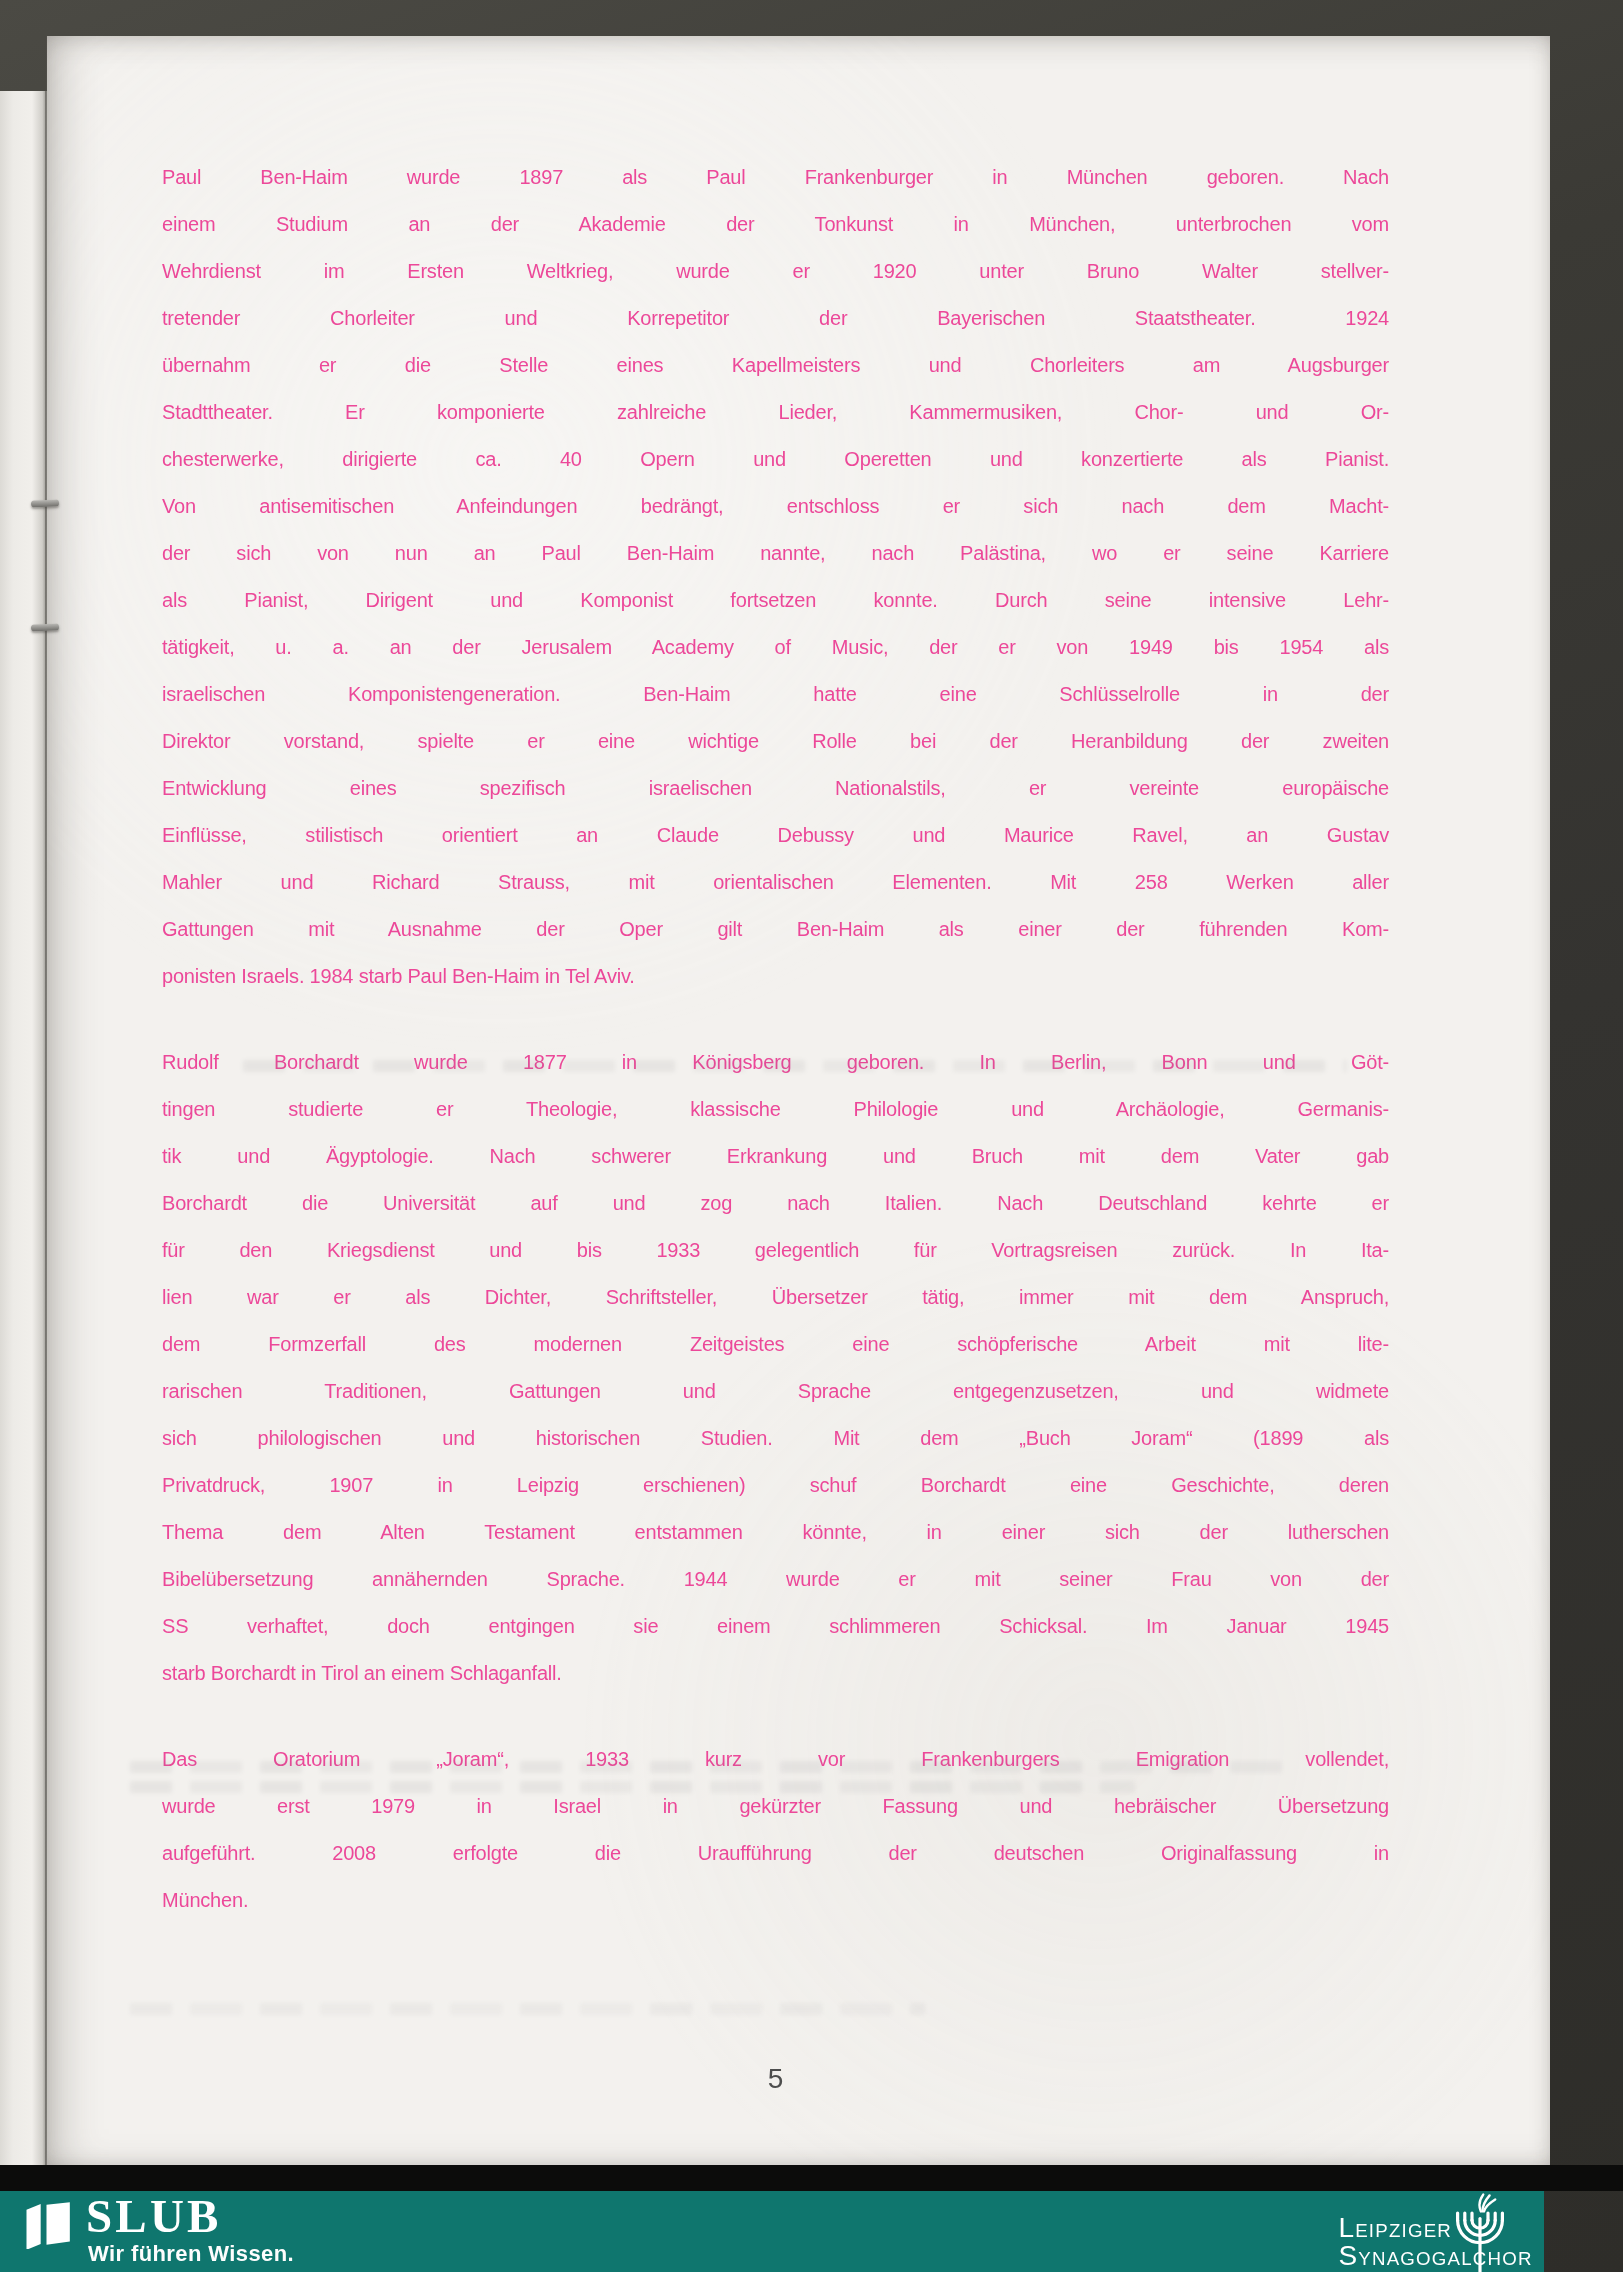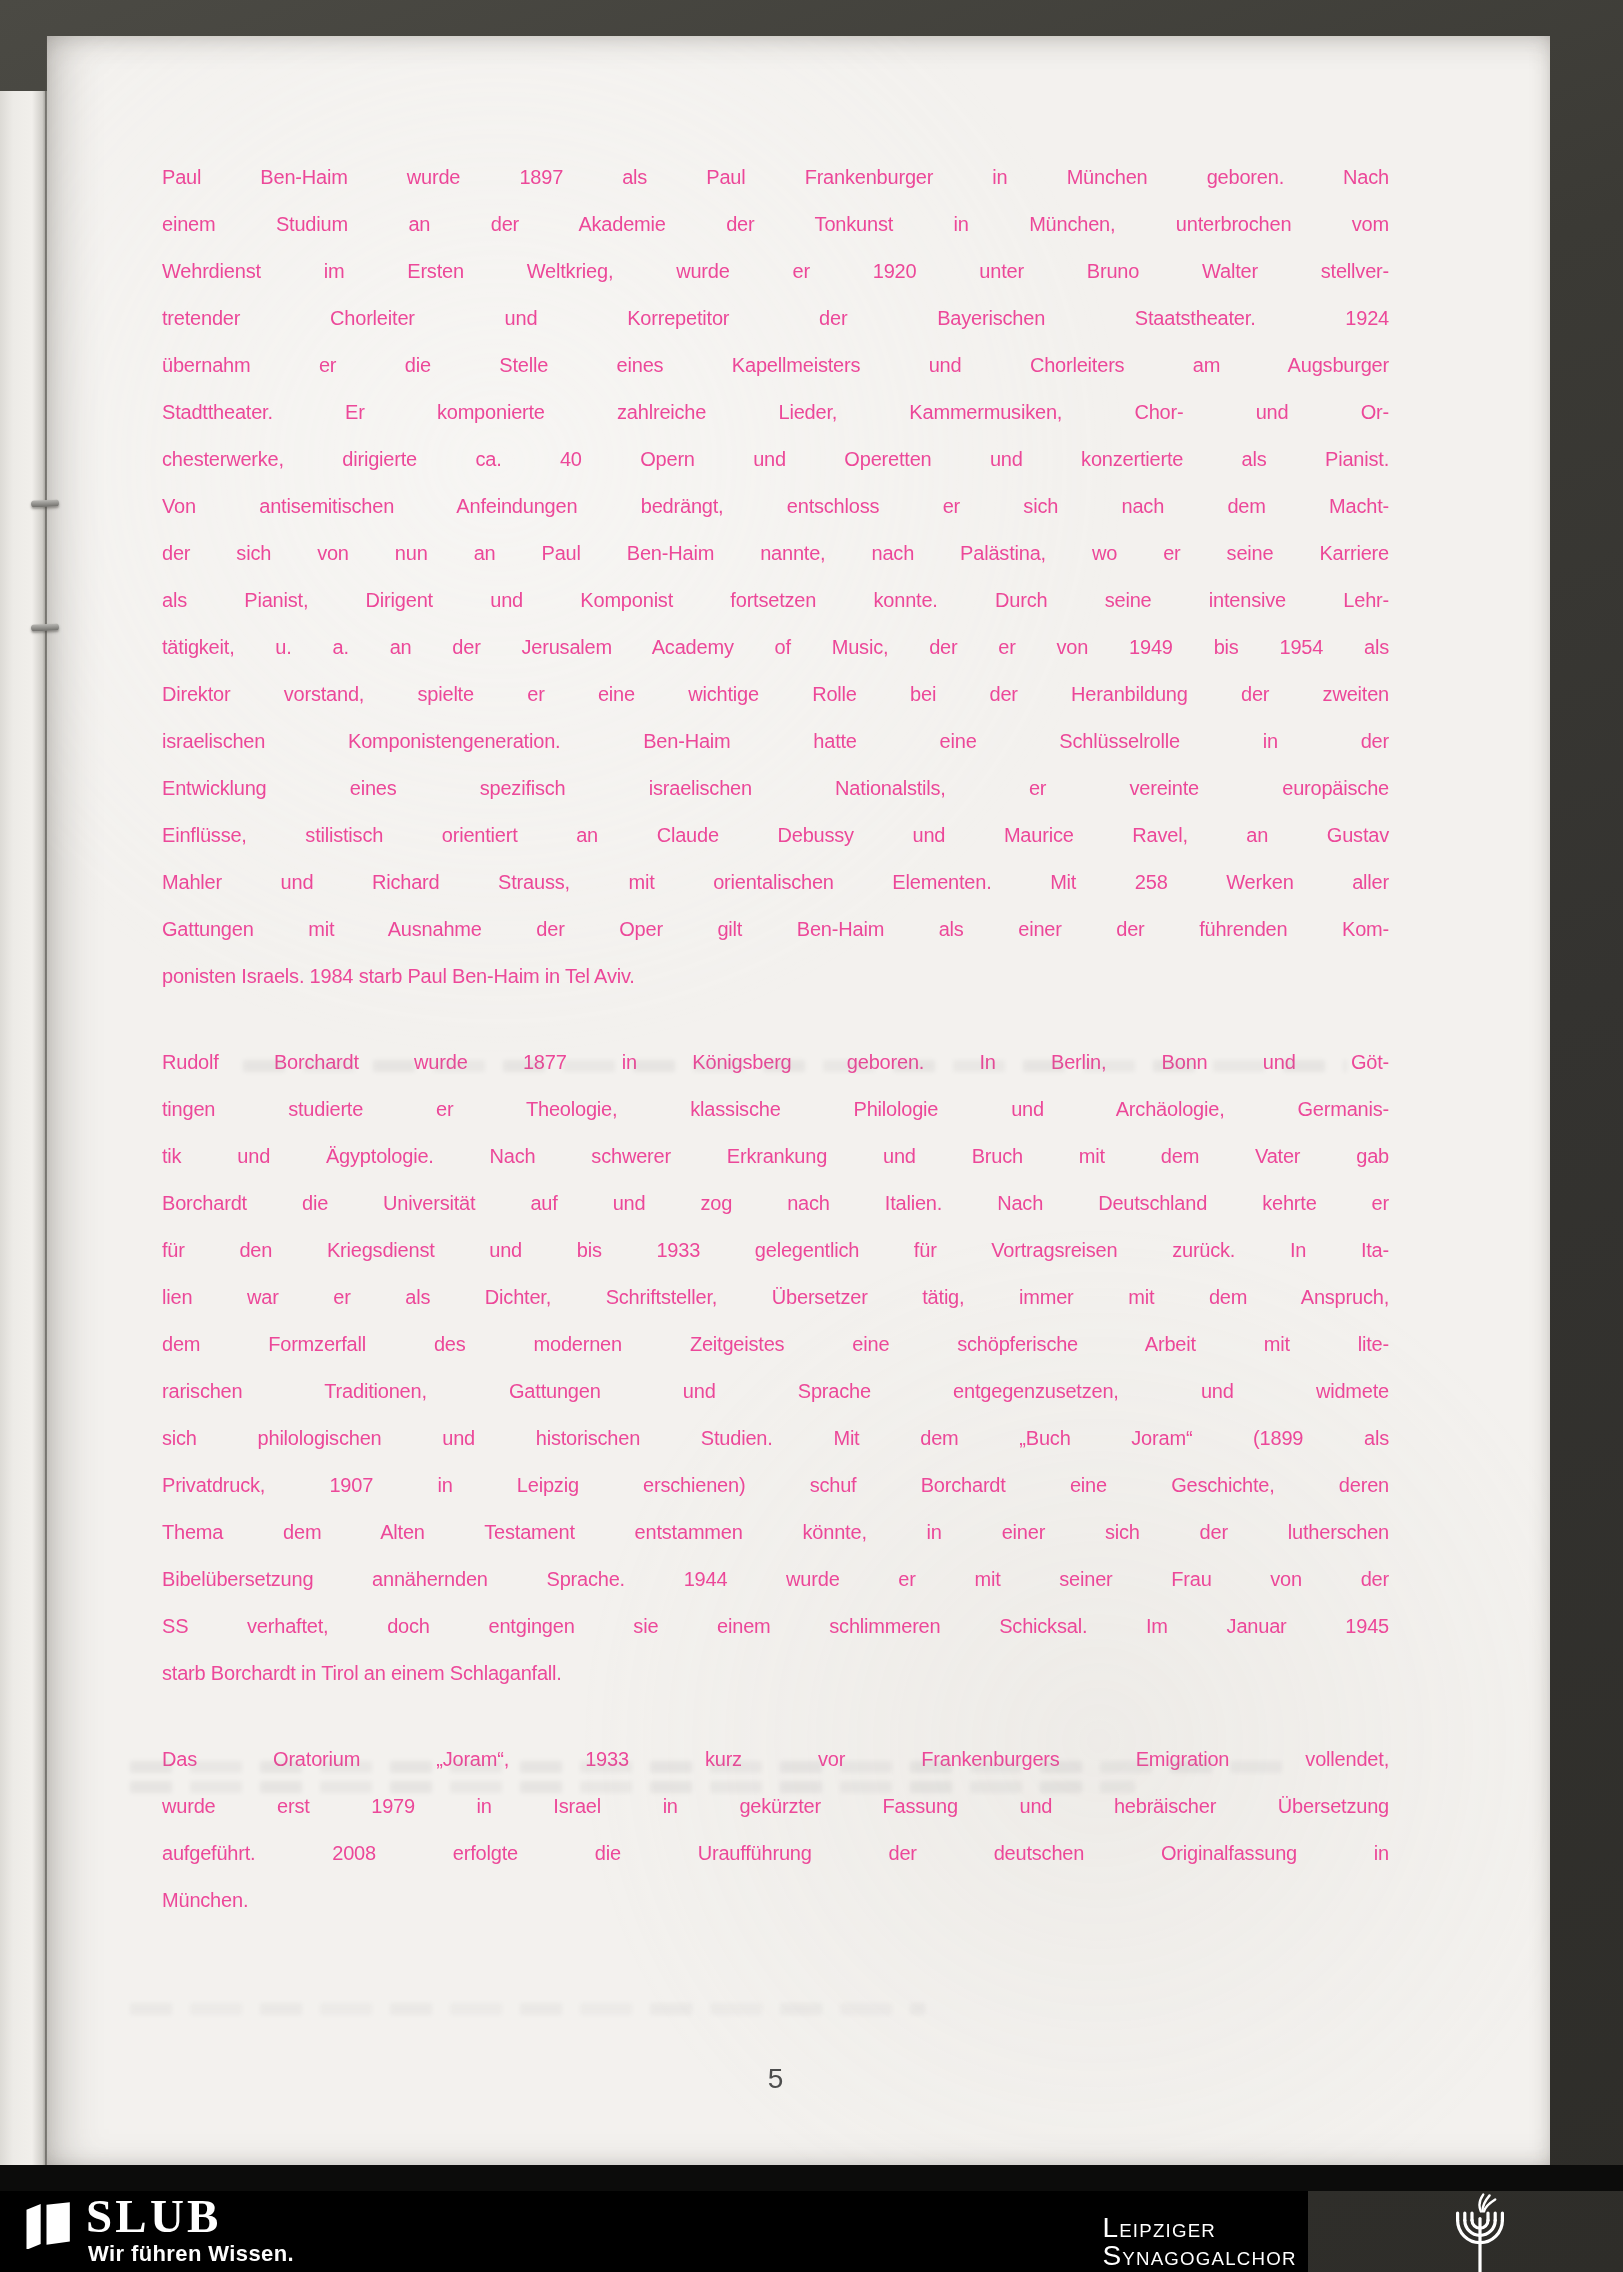--- a/index.html
+++ b/index.html
@@ -56,21 +56,21 @@
   
   .ghost{position:absolute;pointer-events:none;filter:blur(2px);opacity:.45;}
   .ghost .row{
     height:12px;margin:8px 0;
     background:repeating-linear-gradient(90deg,
       rgba(116,116,120,.22) 0 42px, rgba(116,116,120,0) 42px 60px,
       rgba(116,116,120,.17) 60px 112px, rgba(116,116,120,0) 112px 130px);
   }
   
   .blackband{position:absolute;left:0;top:2165px;width:1623px;height:26px;background:#0c0c0b;}
-  .graybar{position:absolute;left:0;top:2191px;width:1308px;height:81px;background:#000000;}
+  .graybar{position:absolute;left:0;top:2191px;width:1544px;height:81px;background:#0f766e;}
   .slub-logo{position:absolute;left:23px;top:8px;width:52px;height:50px;}
   .slub-word{
     position:absolute;left:86px;top:0px;
     font-family:"Liberation Serif","DejaVu Serif",serif;font-weight:bold;
     font-size:47px;line-height:50px;color:#ffffff;letter-spacing:3.2px;
   }
   .slub-tagline{
     position:absolute;left:88px;top:50px;
     font-size:22px;line-height:26px;font-weight:bold;color:#fdfdfd;letter-spacing:0.4px;
   }
@@ -99,22 +99,22 @@
       <div class="line">einem Studium an der Akademie der Tonkunst in München, unterbrochen vom</div>
       <div class="line">Wehrdienst im Ersten Weltkrieg, wurde er 1920 unter Bruno Walter stellver-</div>
       <div class="line">tretender Chorleiter und Korrepetitor der Bayerischen Staatstheater. 1924</div>
       <div class="line">übernahm er die Stelle eines Kapellmeisters und Chorleiters am Augsburger</div>
       <div class="line">Stadttheater. Er komponierte zahlreiche Lieder, Kammermusiken, Chor- und Or-</div>
       <div class="line">chesterwerke, dirigierte ca. 40 Opern und Operetten und konzertierte als Pianist.</div>
       <div class="line">Von antisemitischen Anfeindungen bedrängt, entschloss er sich nach dem Macht-</div>
       <div class="line">der sich von nun an Paul Ben-Haim nannte, nach Palästina, wo er seine Karriere</div>
       <div class="line">als Pianist, Dirigent und Komponist fortsetzen konnte. Durch seine intensive Lehr-</div>
       <div class="line">tätigkeit, u. a. an der Jerusalem Academy of Music, der er von 1949 bis 1954 als</div>
+      <div class="line">israelischen Komponistengeneration. Ben-Haim hatte eine Schlüsselrolle in der</div>
       <div class="line">Direktor vorstand, spielte er eine wichtige Rolle bei der Heranbildung der zweiten</div>
-      <div class="line">israelischen Komponistengeneration. Ben-Haim hatte eine Schlüsselrolle in der</div>
       <div class="line">Entwicklung eines spezifisch israelischen Nationalstils, er vereinte europäische</div>
       <div class="line">Einflüsse, stilistisch orientiert an Claude Debussy und Maurice Ravel, an Gustav</div>
       <div class="line">Mahler und Richard Strauss, mit orientalischen Elementen. Mit 258 Werken aller</div>
       <div class="line">Gattungen mit Ausnahme der Oper gilt Ben-Haim als einer der führenden Kom-</div>
       <div class="line last">ponisten Israels. 1984 starb Paul Ben-Haim in Tel Aviv.</div>
     </div>
     <div class="para">
       <div class="line">Rudolf Borchardt wurde 1877 in Königsberg geboren. In Berlin, Bonn und Göt-</div>
       <div class="line">tingen studierte er Theologie, klassische Philologie und Archäologie, Germanis-</div>
       <div class="line">tik und Ägyptologie. Nach schwerer Erkrankung und Bruch mit dem Vater gab</div>

